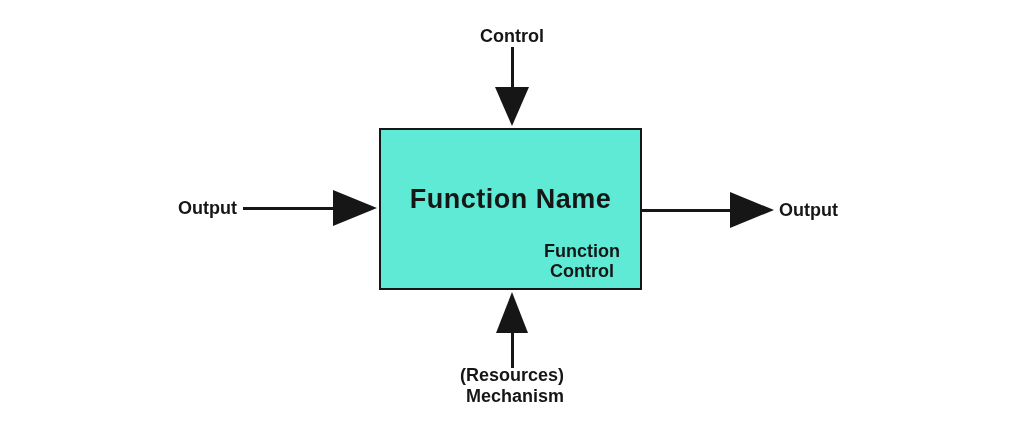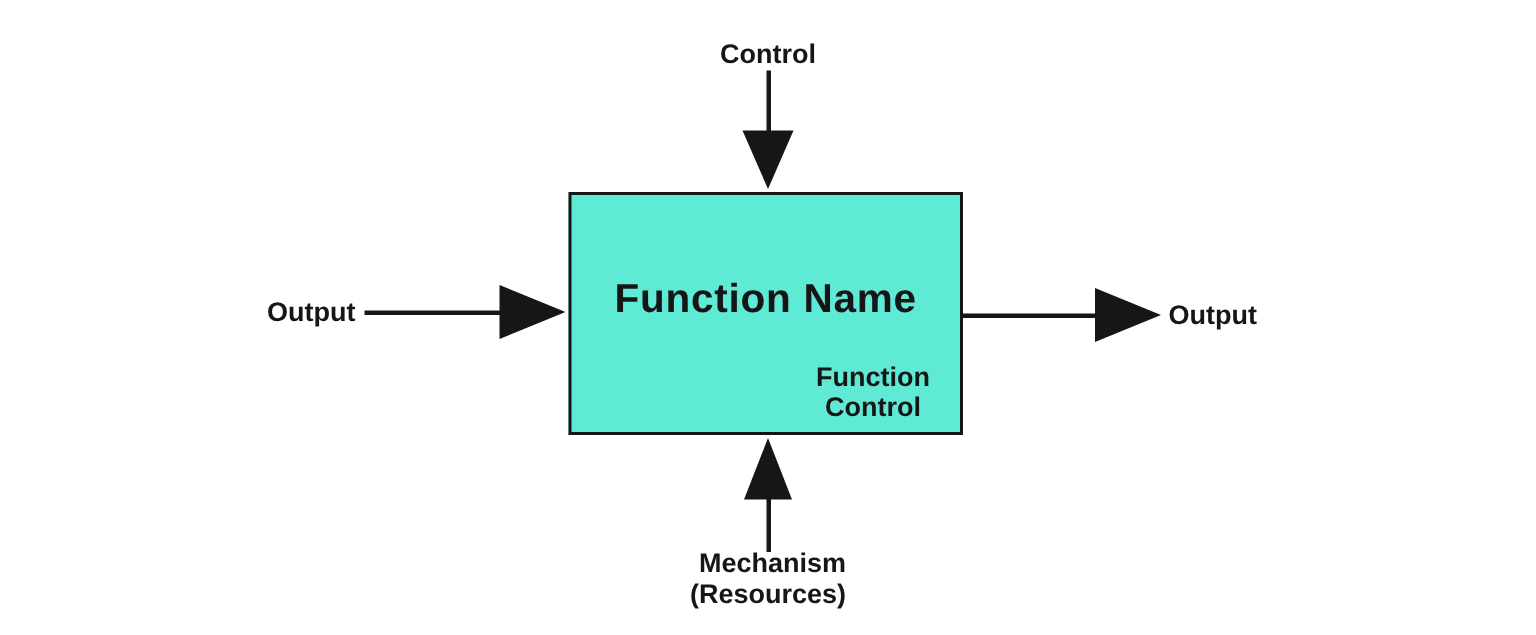--- a/index.html
+++ b/index.html
@@ -108,17 +108,17 @@
     </div>
   </div>
 
   <div class="line" style="left:642px; top:209px; width:92px; height:2.5px;"></div>
   <div class="arrowhead right" style="left:730px; top:192px;"></div>
   <div class="arrow-label" style="left:779px; top:200px;">Output</div>
 
   <div class="arrowhead up" style="left:496px; top:292px;"></div>
   <div class="line" style="left:511px; top:330px; width:2.5px; height:38px;"></div>
   <div class="arrow-label label-center" style="left:512px; top:365px;">
+    <div>(Resources)</div>
     <div>Mechanism</div>
-    <div>(Resources)</div>
   </div>
 
 </div>
 
 </body></html>

